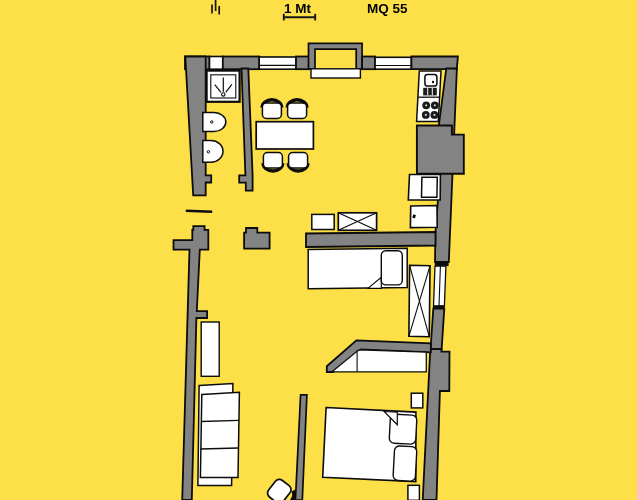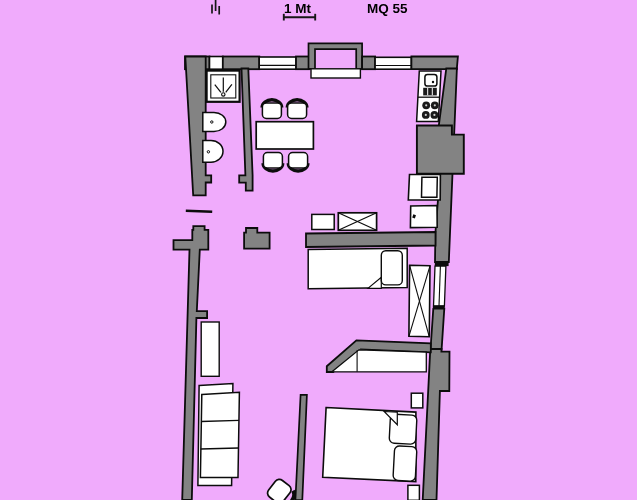--- a/index.html
+++ b/index.html
@@ -1,16 +1,16 @@
 <!DOCTYPE html>
 <html><head>
 <meta charset="utf-8">
 <style>
   html,body{margin:0;padding:0;background:#fff;}
-  .wrap{width:637px;height:500px;position:relative;overflow:hidden;background:#f0abfc;}
+  .wrap{width:637px;height:500px;position:relative;overflow:hidden;background:#fde047;}
   svg{display:block;}
   text{font-family:"Liberation Sans", sans-serif;font-weight:bold;fill:#000;}
 </style>
 </head>
 <body>
 <div class="wrap">
 <svg width="637" height="500" viewBox="0 0 637 500">
 <g fill="none" stroke="none">
 
 <g stroke="#161616" stroke-width="1.7">

